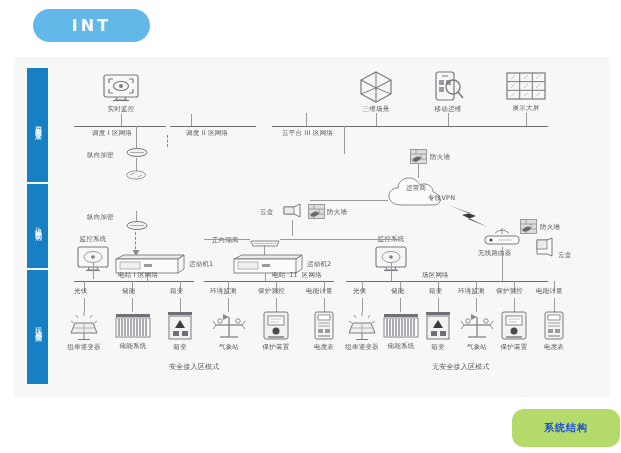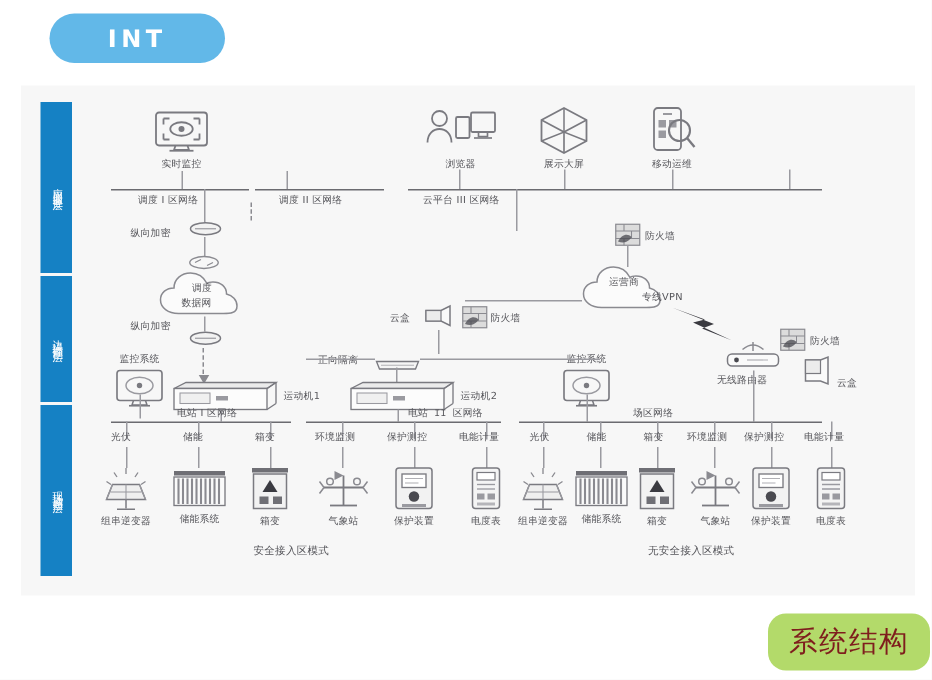--- a/index.html
+++ b/index.html
@@ -19,21 +19,21 @@
   #int-badge span{
     color:#ffffff;font-size:16px;font-weight:bold;letter-spacing:3px;
   }
   
   #sys-badge{
     position:absolute;left:512px;top:409px;width:108px;height:38px;
     background:#b3da6a;border-radius:12px;
     display:flex;align-items:center;justify-content:center;
   }
   #sys-badge span{
-    color:#7f1d1d;font-size:19px;font-weight:normal;letter-spacing:1px;
+    color:#1d4ed8;font-size:10px;font-weight:bold;letter-spacing:1px;
   }
   
   #canvas{
     position:absolute;left:14px;top:57px;width:596px;height:340px;
     background:#f7f7f7;
   }
   
   .layer-bar{
     position:absolute;left:13px;width:21px;
     background:#1581c4;
@@ -89,54 +89,54 @@
       <path d="M9 6h4M9 6v4M33 6h-4M33 6v4M9 20h4M9 20v-4M33 20h-4M33 20v-4" fill="none" stroke="#7a7a80" stroke-width="1.2"></path>
       <ellipse cx="21" cy="13" rx="7.5" ry="4.5" fill="none" stroke="#7a7a80" stroke-width="1.2"></ellipse>
       <circle cx="21" cy="13" r="2" fill="#7a7a80"></circle>
       <path d="M17 24l-1 3h10l-1-3" fill="none" stroke="#7a7a80" stroke-width="1.2"></path>
       <line x1="13" y1="27.5" x2="29" y2="27.5" stroke="#7a7a80" stroke-width="1.2"></line>
     </svg>
     <span class="lbl">实时监控</span>
   </div>
 
 
-  <div class="node" style="left:268px;top:14px;">
-    <svg class="ic" width="50" height="32" viewBox="0 0 50 32">
-      <circle cx="11" cy="8" r="5" fill="none" stroke="#7a7a80" stroke-width="1.2"></circle>
-      <path d="M3 24c0-6 4-9 8-9s8 3 8 9" fill="none" stroke="#7a7a80" stroke-width="1.2"></path>
-      <rect x="22" y="7" width="9" height="14" rx="1" fill="none" stroke="#7a7a80" stroke-width="1.2"></rect>
-      <rect x="32" y="4" width="16" height="13" rx="1" fill="none" stroke="#7a7a80" stroke-width="1.2"></rect>
-      <path d="M37 17v3h6v-3" fill="none" stroke="#7a7a80" stroke-width="1.1"></path>
-      <line x1="34" y1="21" x2="46" y2="21" stroke="#7a7a80" stroke-width="1.1"></line>
-    </svg>
-    <span class="lbl">浏览器</span>
-  </div>
 
   <div class="node" style="left:344px;top:13px;">
     <svg class="ic" width="36" height="33" viewBox="0 0 36 33">
       <path d="M18 2L33 10v14L18 32 3 24V10z" fill="none" stroke="#7a7a80" stroke-width="1.2"></path>
       <path d="M3 10l15 8 15-8M18 18v14" fill="none" stroke="#7a7a80" stroke-width="1.1"></path>
       <path d="M3 24l15-6 15 6M18 2v16" fill="none" stroke="#7a7a80" stroke-width="1"></path>
     </svg>
-    <span class="lbl">展示大屏</span>
+    <span class="lbl">三维场景</span>
   </div>
 
   <div class="node" style="left:416px;top:13px;text-align:right;">
     <svg class="ic" width="36" height="33" viewBox="0 0 36 33">
       <rect x="6" y="2" width="18" height="28" rx="2.5" fill="none" stroke="#7a7a80" stroke-width="1.2"></rect>
       <line x1="12" y1="6" x2="18" y2="6" stroke="#7a7a80" stroke-width="1"></line>
       <rect x="9" y="10" width="5" height="5" fill="#9a9aa0"></rect>
       <rect x="16" y="10" width="5" height="5" fill="#9a9aa0"></rect>
       <rect x="9" y="17" width="5" height="5" fill="#9a9aa0"></rect>
       <circle cx="23" cy="17" r="7" fill="none" stroke="#7a7a80" stroke-width="1.4"></circle>
       <line x1="28" y1="22" x2="33" y2="28" stroke="#7a7a80" stroke-width="1.6"></line>
     </svg>
     <span class="lbl">移动运维</span>
   </div>
 
+  <div class="node" style="left:490px;top:14px;">
+    <svg class="ic" width="44" height="31" viewBox="0 0 44 31">
+      <rect x="3" y="2" width="38" height="26" fill="none" stroke="#7a7a80" stroke-width="1.2"></rect>
+      <line x1="15.7" y1="2" x2="15.7" y2="28" stroke="#7a7a80" stroke-width="1"></line>
+      <line x1="28.3" y1="2" x2="28.3" y2="28" stroke="#7a7a80" stroke-width="1"></line>
+      <line x1="3" y1="10.6" x2="41" y2="10.6" stroke="#7a7a80" stroke-width="1"></line>
+      <line x1="3" y1="19.3" x2="41" y2="19.3" stroke="#7a7a80" stroke-width="1"></line>
+      <path d="M7 8l4-4M20 8l4-4M32 8l4-4M7 17l4-4M20 17l4-4M32 17l4-4M7 25.5l4-4M20 25.5l4-4M32 25.5l4-4" stroke="#b5b5ba" stroke-width=".8"></path>
+    </svg>
+    <span class="lbl">展示大屏</span>
+  </div>
 
   <div class="vline" style="left:107px;top:57px;height:12px;"></div>
   <div class="vline" style="left:177px;top:57px;height:12px;"></div>
   <div class="vline" style="left:292px;top:56px;height:13px;"></div>
   <div class="vline" style="left:362px;top:56px;height:13px;"></div>
   <div class="vline" style="left:434px;top:56px;height:13px;"></div>
   <div class="vline" style="left:512px;top:56px;height:13px;"></div>
 
   <div class="bus" style="left:60px;top:69px;width:92px;"></div>
   <div class="bus" style="left:156px;top:69px;width:86px;"></div>
@@ -157,27 +157,20 @@
     </svg>
   </div>
   <div class="free-lbl" style="left:73px;top:94px;">纵向加密</div>
   <div class="vline" style="left:122px;top:101px;height:14px;"></div>
 
   <svg style="position:absolute;left:111px;top:113px;" width="22" height="10" viewBox="0 0 22 10">
     <ellipse cx="11" cy="5" rx="9.5" ry="4" fill="#f7f7f7" stroke="#8a8a90" stroke-width=".9"></ellipse>
     <path d="M5 5l4-2M17 5l-4 2" stroke="#8a8a90" stroke-width=".8"></path>
   </svg>
 
-  <div style="position:absolute;left:90px;top:122px;">
-    <svg width="66" height="34" viewBox="0 0 66 34">
-      <path d="M15 30c-7 0-12-4-12-9 0-5 4-8 9-8 0-6 5-10 11-10 5 0 9 3 11 7 1-1 3-1 4-1 5 0 9 3 9 8 4 1 7 4 7 8 0 5-5 5-9 5z" fill="#fbfbfb" stroke="#8a8a90" stroke-width="1"></path>
-    </svg>
-    <div class="free-lbl" style="left:24px;top:9px;">调度</div>
-    <div class="free-lbl" style="left:17px;top:19px;">数据网</div>
-  </div>
 
   <div class="vline" style="left:122px;top:154px;height:10px;"></div>
   <div class="node" style="left:112px;top:163px;">
     <svg class="ic" width="22" height="11" viewBox="0 0 22 11">
       <ellipse cx="11" cy="5.5" rx="10" ry="4" fill="#f2f2f2" stroke="#7a7a80" stroke-width="1"></ellipse>
       <line x1="4" y1="5.5" x2="18" y2="5.5" stroke="#9a9aa0" stroke-width=".8"></line>
     </svg>
   </div>
   <div class="free-lbl" style="left:73px;top:156px;">纵向加密</div>
 

